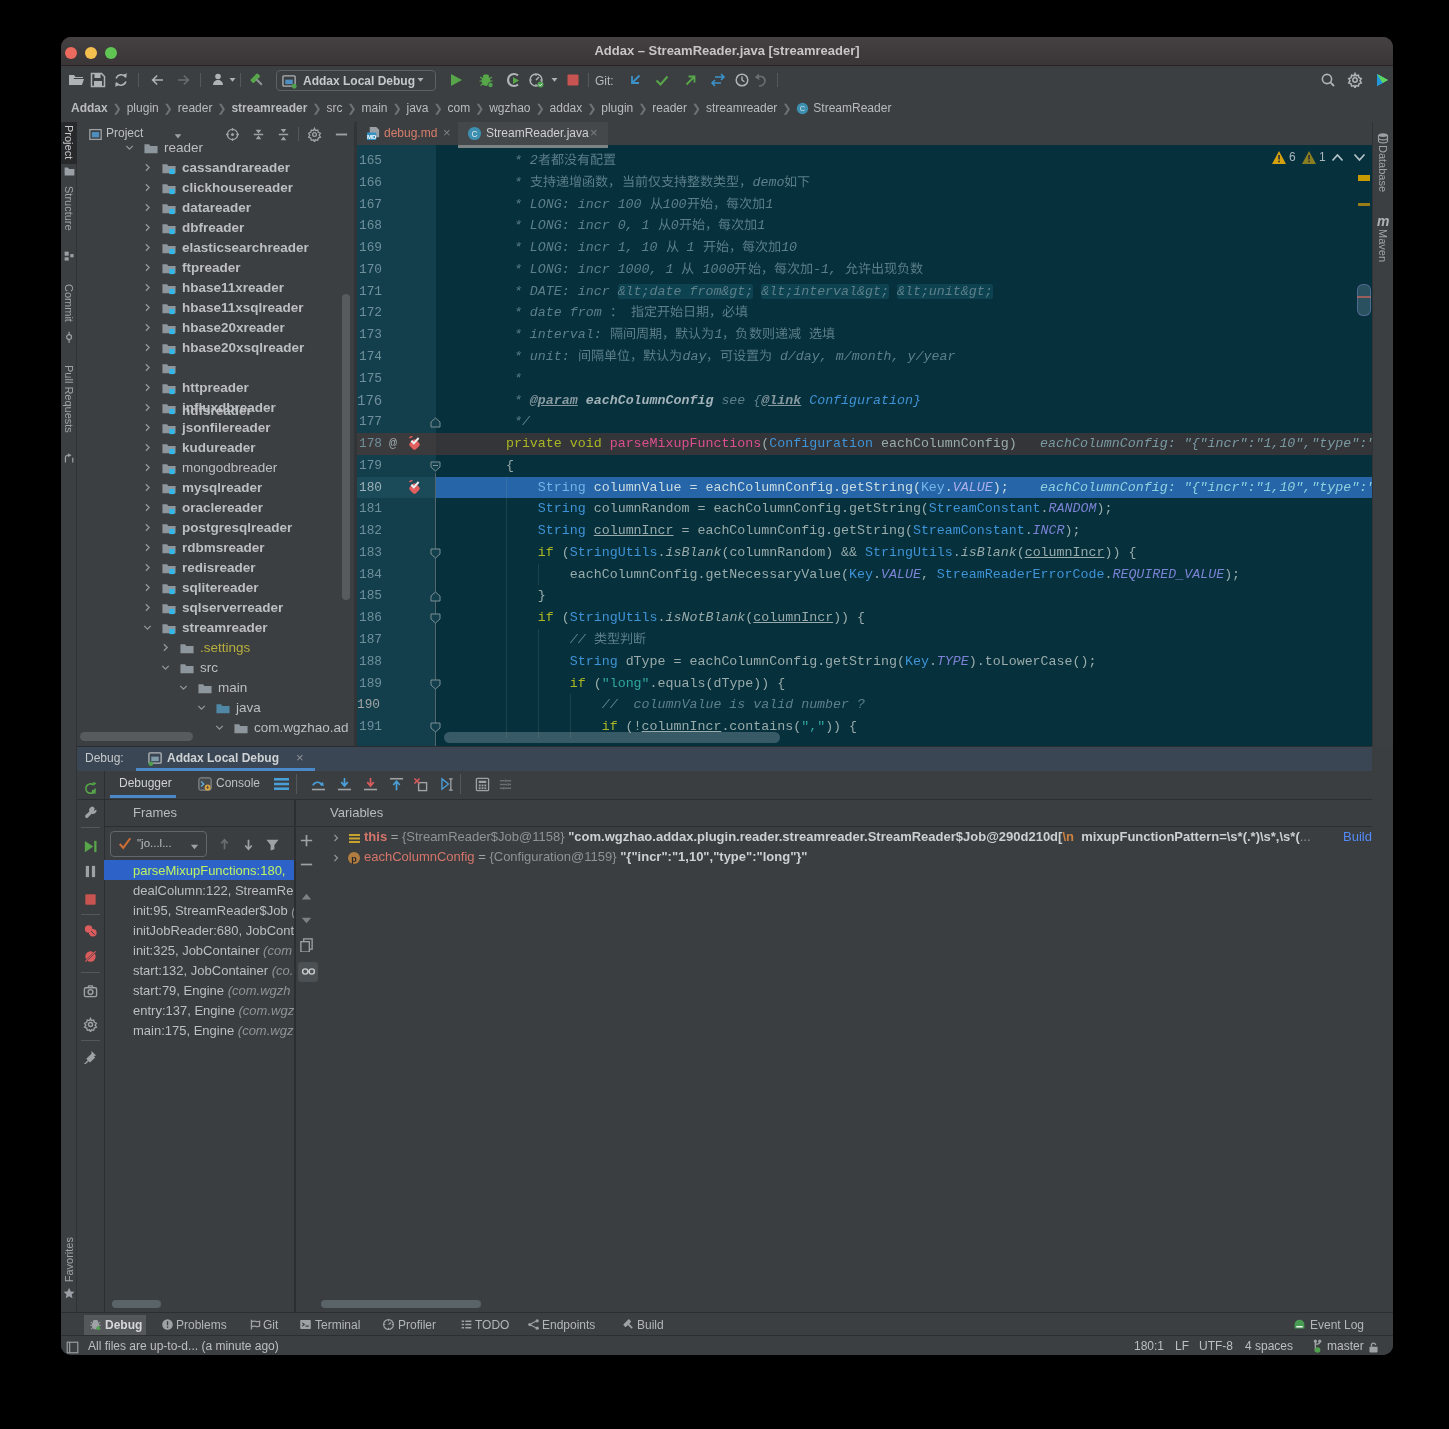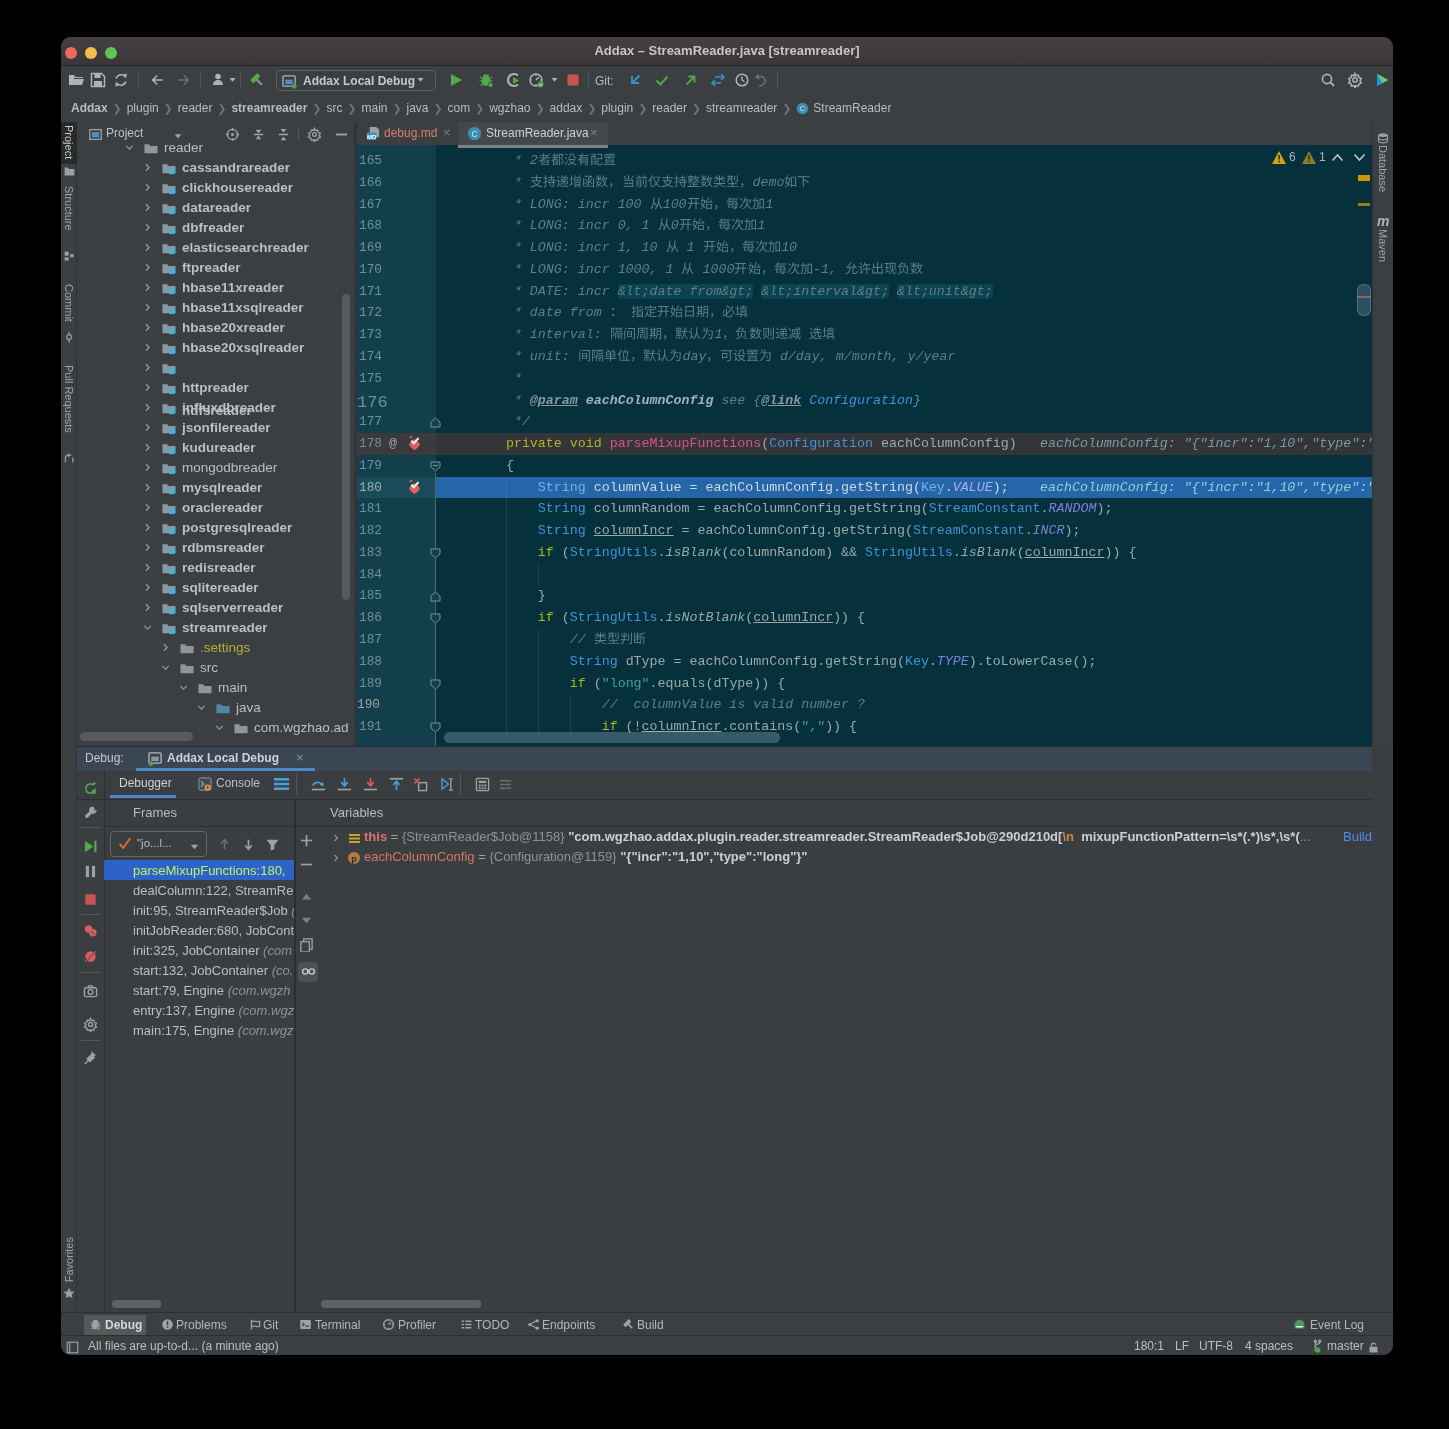--- a/index.html
+++ b/index.html
@@ -731,21 +731,21 @@
       <div class="a mono" style="left:0;top:52.8px;width:25px;text-align:right;color:#6f8f9b;font-size:12.8px">166</div>
       <div class="a mono" style="left:0;top:74.5px;width:25px;text-align:right;color:#6f8f9b;font-size:12.8px">167</div>
       <div class="a mono" style="left:0;top:96.3px;width:25px;text-align:right;color:#6f8f9b;font-size:12.8px">168</div>
       <div class="a mono" style="left:0;top:118.1px;width:25px;text-align:right;color:#6f8f9b;font-size:12.8px">169</div>
       <div class="a mono" style="left:0;top:139.8px;width:25px;text-align:right;color:#6f8f9b;font-size:12.8px">170</div>
       <div class="a mono" style="left:0;top:161.6px;width:25px;text-align:right;color:#6f8f9b;font-size:12.8px">171</div>
       <div class="a mono" style="left:0;top:183.4px;width:25px;text-align:right;color:#6f8f9b;font-size:12.8px">172</div>
       <div class="a mono" style="left:0;top:205.2px;width:25px;text-align:right;color:#6f8f9b;font-size:12.8px">173</div>
       <div class="a mono" style="left:0;top:226.9px;width:25px;text-align:right;color:#6f8f9b;font-size:12.8px">174</div>
       <div class="a mono" style="left:0;top:248.7px;width:25px;text-align:right;color:#6f8f9b;font-size:12.8px">175</div>
-      <div class="a mono" style="left:0;top:270.5px;width:25px;text-align:center;color:#6f8f9b;font-size:17px">176</div>
+      <div class="a mono" style="left:0;top:270.5px;width:25px;text-align:center;color:#6f8f9b;font-size:14px">176</div>
       <div class="a mono" style="left:0;top:292.2px;width:25px;text-align:right;color:#6f8f9b;font-size:12.8px">177</div>
       <div class="a mono" style="left:0;top:314.0px;width:25px;text-align:right;color:#6f8f9b;font-size:12.8px">178</div>
       <div class="a mono" style="left:0;top:335.8px;width:25px;text-align:right;color:#6f8f9b;font-size:12.8px">179</div>
       <div class="a mono" style="left:0;top:357.6px;width:25px;text-align:right;color:#9db2b8;font-size:12.8px">180</div>
       <div class="a mono" style="left:0;top:379.3px;width:25px;text-align:right;color:#6f8f9b;font-size:12.8px">181</div>
       <div class="a mono" style="left:0;top:401.1px;width:25px;text-align:right;color:#6f8f9b;font-size:12.8px">182</div>
       <div class="a mono" style="left:0;top:422.9px;width:25px;text-align:right;color:#6f8f9b;font-size:12.8px">183</div>
       <div class="a mono" style="left:0;top:444.6px;width:25px;text-align:right;color:#6f8f9b;font-size:12.8px">184</div>
       <div class="a mono" style="left:0;top:466.4px;width:25px;text-align:right;color:#6f8f9b;font-size:12.8px">185</div>
       <div class="a mono" style="left:0;top:488.2px;width:25px;text-align:right;color:#6f8f9b;font-size:12.8px">186</div>
@@ -1000,20 +1000,21 @@
           </svg> d/day, m/month, y/year</span></div>
       <div class="ln mono " style="top:245.7px"><span class="c">     *</span></div>
       <div class="ln mono " style="top:267.5px"><span class="c">     * </span><span class="jt">@param</span><span class="c"> </span><span class="jb">eachColumnConfig</span><span class="c"> see {</span><span class="jt">@link</span><span class="cl it"> Configuration}</span></div>
       <div class="ln mono " style="top:289.2px"><span class="c">     */</span></div>
       <div class="ln mono " style="top:311.0px"><span class="pl">    </span><span class="kw">private</span><span class="pl"> </span><span class="kw">void</span><span class="pl"> </span><span class="md">parseMixupFunctions</span><span class="pl">(</span><span class="cl">Configuration</span><span class="pl"> eachColumnConfig)</span></div>
       <div class="ln mono " style="top:332.8px"><span class="pl">    {</span></div>
       <div class="ln mono l180" style="top:354.6px"><span class="pl">        </span><span class="cl">String</span><span class="pl"> columnValue = eachColumnConfig.getString(</span><span class="cl">Key</span><span class="pl">.</span><span class="cn">VALUE</span><span class="pl">);</span></div>
       <div class="ln mono " style="top:376.3px"><span class="pl">        </span><span class="cl">String</span><span class="pl"> columnRandom = eachColumnConfig.getString(</span><span class="cl">StreamConstant</span><span class="pl">.</span><span class="cn">RANDOM</span><span class="pl">);</span></div>
       <div class="ln mono " style="top:398.1px"><span class="pl">        </span><span class="cl">String</span><span class="pl"> <span class="un">columnIncr</span> = eachColumnConfig.getString(</span><span class="cl">StreamConstant</span><span class="pl">.</span><span class="cn">INCR</span><span class="pl">);</span></div>
       <div class="ln mono " style="top:419.9px"><span class="pl">        </span><span class="kw">if</span><span class="pl"> (</span><span class="cl">StringUtils</span><span class="pl">.</span><span class="pl it">isBlank</span><span class="pl">(columnRandom) &amp;&amp; </span><span class="cl">StringUtils</span><span class="pl">.</span><span class="pl it">isBlank</span><span class="pl">(<span class="un">columnIncr</span>)) {</span></div>
+      <div class="ln mono " style="top:441.6px"><span class="pl">            eachColumnConfig.getNecessaryValue(</span><span class="cl">Key</span><span class="pl">.</span><span class="cn">VALUE</span><span class="pl">, </span><span class="cl">StreamReaderErrorCode</span><span class="pl">.</span><span class="cn">REQUIRED_VALUE</span><span class="pl">);</span></div>
       <div class="ln mono " style="top:463.4px"><span class="pl">        }</span></div>
       <div class="ln mono " style="top:485.2px"><span class="pl">        </span><span class="kw">if</span><span class="pl"> (</span><span class="cl">StringUtils</span><span class="pl">.</span><span class="pl it">isNotBlank</span><span class="pl">(<span class="un">columnIncr</span>)) {</span></div>
       <div class="ln mono " style="top:506.9px"><span class="pl">            </span><span class="c">// <svg class="k" viewBox="0 0 1000 1000">
             <use href="#u7c7b"></use>
           </svg><svg class="k" viewBox="0 0 1000 1000">
             <use href="#u578b"></use>
           </svg><svg class="k" viewBox="0 0 1000 1000">
             <use href="#u5224"></use>
           </svg><svg class="k" viewBox="0 0 1000 1000">
             <use href="#u65ad"></use>

